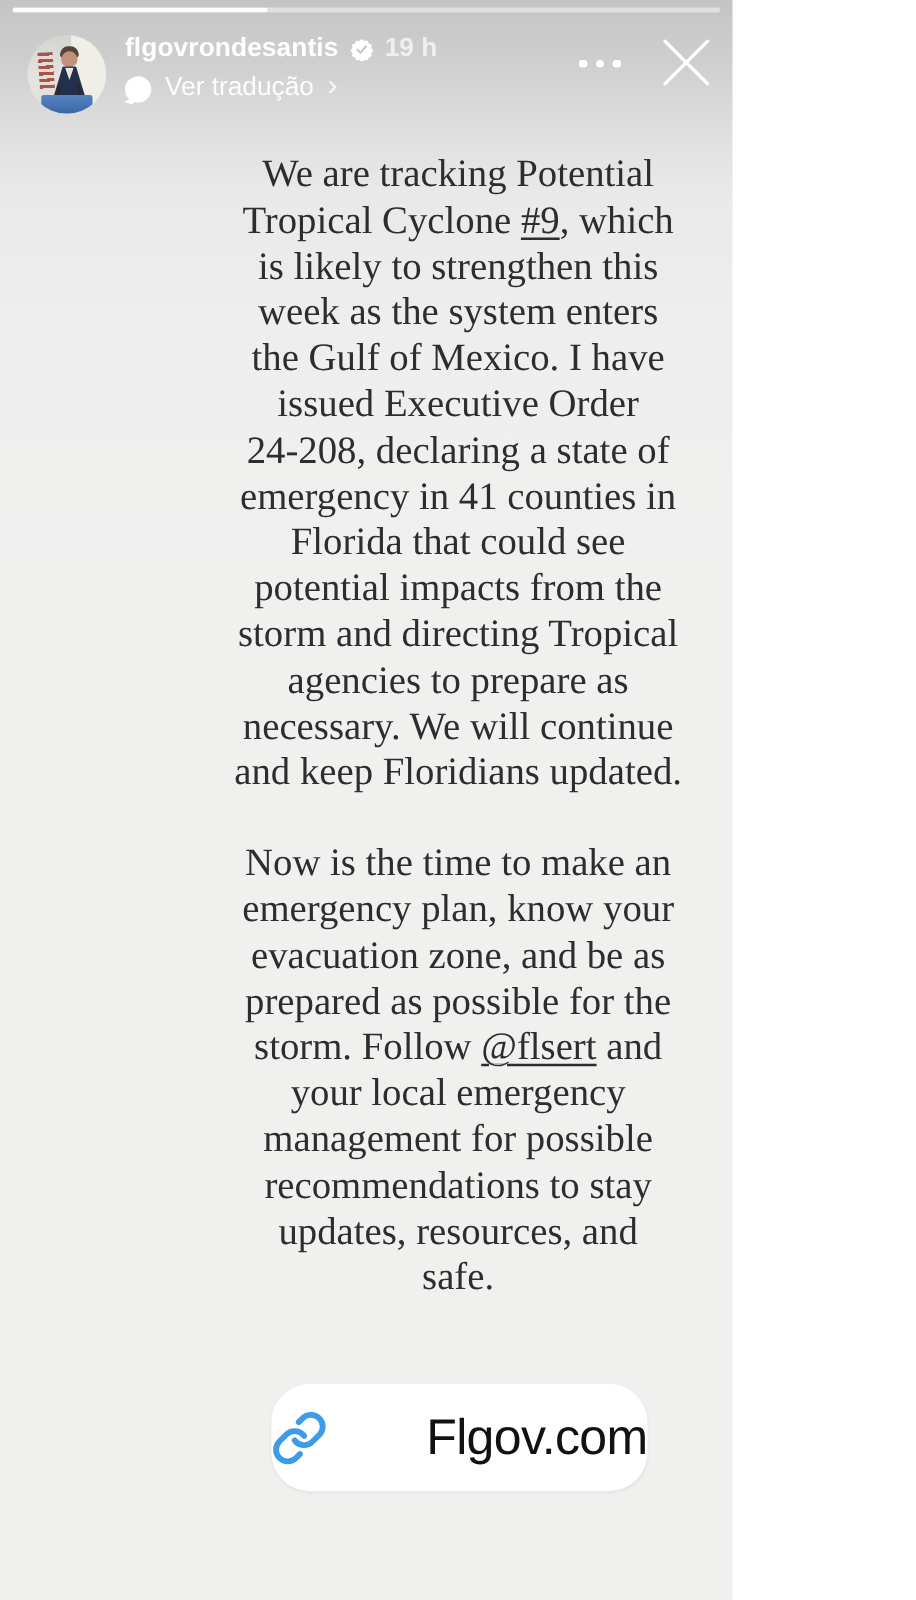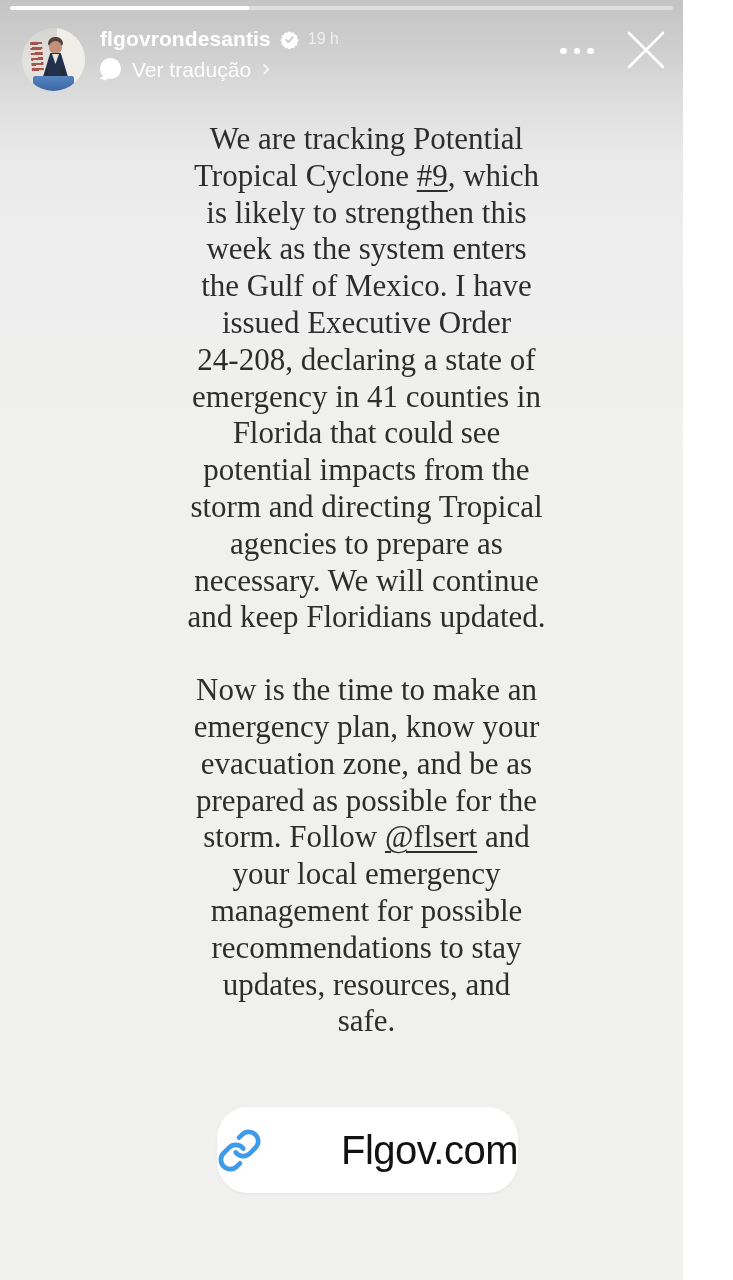--- a/index.html
+++ b/index.html
@@ -1,21 +1,21 @@
 <!DOCTYPE html>
 <html><head>
 <meta charset="utf-8">
 <style>
   * { margin: 0; padding: 0; box-sizing: border-box; }
   html, body { width: 733px; height: 1280px; }
   body { font-family: "Liberation Sans", sans-serif; }
 
   .stage {
     position: relative;
-    width: 683px;
+    width: 586px;
     height: 1280px;
     overflow: hidden;
     background: linear-gradient(180deg,
       #c4c4c4 0%,
       #cfcfcf 4%,
       #dedede 8%,
       #e9e9e9 12%,
       #eeeeee 20%,
       #f0f0ef 35%,
       #f0f0ef 100%);
@@ -97,24 +97,24 @@
   .header-text { position: absolute; left: 100px; top: 27px; }
   .header-row1 { display: flex; align-items: center; gap: 9px; height: 24px; }
   .username {
     color: #ffffff;
     font-size: 21px;
     font-weight: 700;
     letter-spacing: 0.1px;
     cursor: pointer;
   }
   .verified { width: 19px; height: 19px; display: block; }
-  .timestamp { color: rgba(255,255,255,0.68); font-size: 16px; font-weight: 400; text-align: center; }
+  .timestamp { color: rgba(255,255,255,0.68); font-size: 21px; font-weight: 700; text-align: center; }
 
   .header-row2 {
-    display: flex; align-items: flex-start; gap: 11px;
+    display: flex; align-items: flex-end; gap: 11px;
     margin-top: 7px; height: 24px;
     cursor: pointer;
   }
   .bubble-icon { position: relative; width: 21px; height: 21px; }
   .bubble-icon .ball {
     position: absolute; inset: 0;
     background: #ffffff; border-radius: 50%;
   }
   .bubble-icon .tail {
     position: absolute; left: 0px; bottom: -1px; width: 8px; height: 8px;

